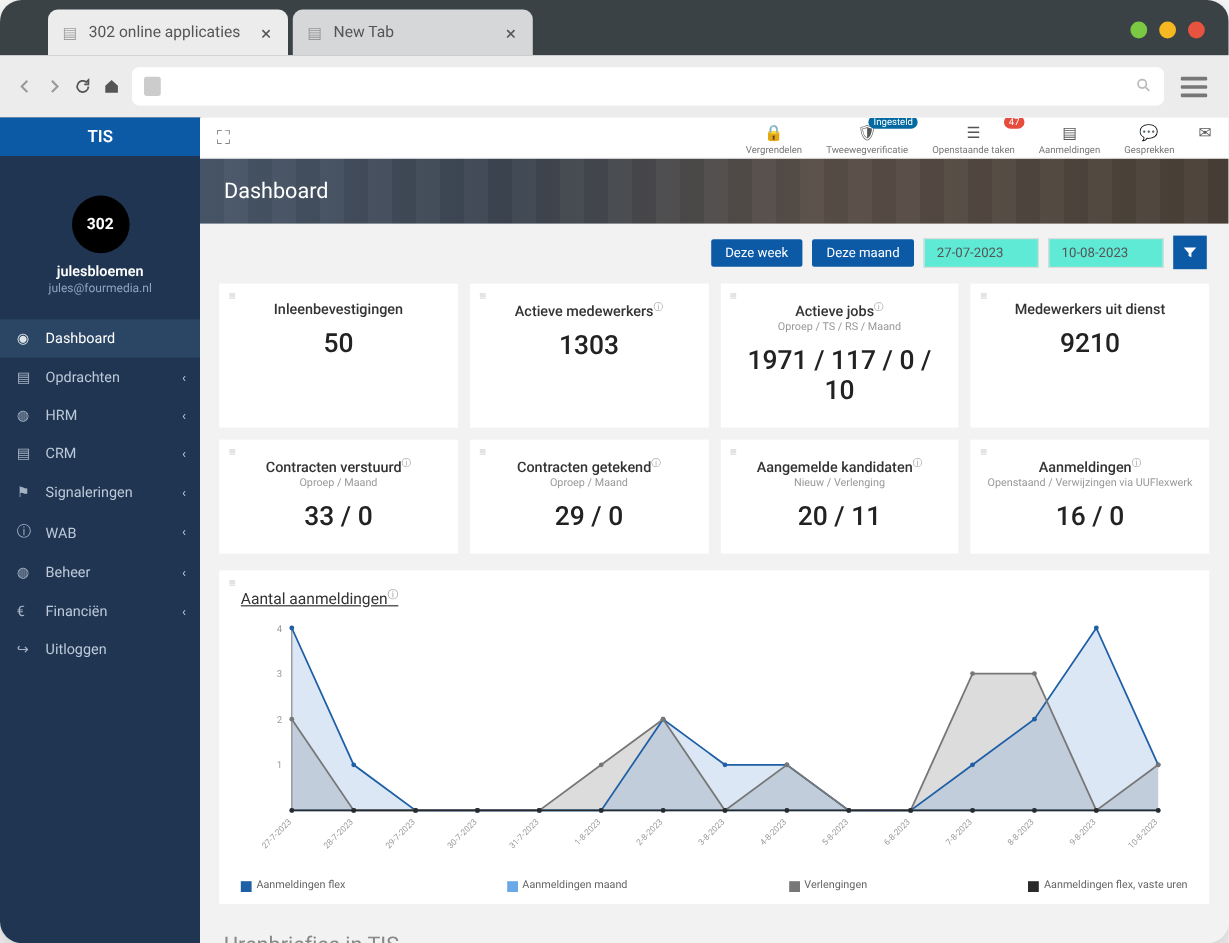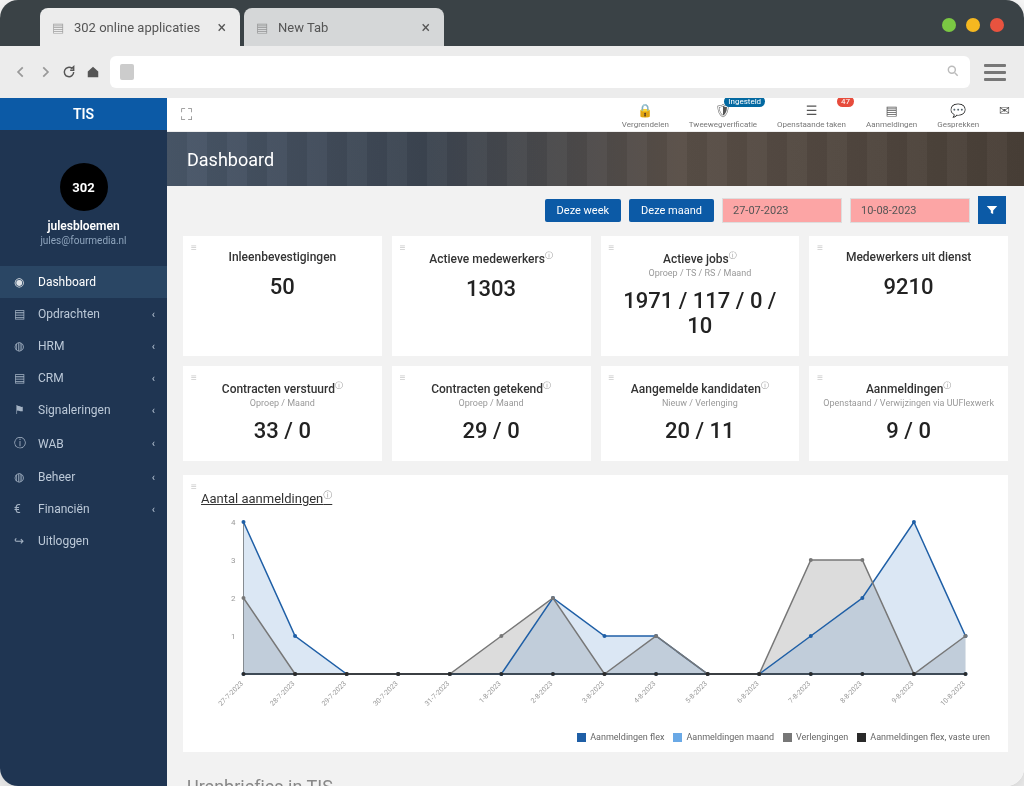--- a/index.html
+++ b/index.html
@@ -42,35 +42,35 @@
 .ti .ico{font-size:13px; color:#555;}
 .ti .lbl{font-size:8px; color:#777; display:block; margin-top:1px;}
 .badge { position:absolute; top:-4px; right:-8px; background:#e74c3c; color:#fff; font-size:8px; border-radius:7px; padding:1px 4px; }
 .badge.green{background:#0369a1;}
 
 .hero { height:54px; background:linear-gradient(90deg,#4a586a,#3d4652 30%,#5a5048 60%,#4a4038); display:flex; align-items:center; padding:0 20px; color:#fff; font-size:18px; position:relative; overflow:hidden; }
 .hero::before{content:'';position:absolute;inset:0;background:repeating-linear-gradient(90deg,rgba(0,0,0,0.05)0 20px,rgba(255,255,255,0.02)20px 40px);}
 
 .filter-row { display:flex; justify-content:flex-end; align-items:center; gap:8px; padding:10px 18px 6px; }
 .fbtn { background:#0c5aa6; color:#fff; border:none; padding:5px 12px; font-size:11px; border-radius:2px; cursor:pointer; }
-.date-in { background:#fca5a5; border:1px solid #ddd; padding:5px 10px; font-size:11px; width:120px; color:#555; }
+.date-in { background:#5eead4; border:1px solid #ddd; padding:5px 10px; font-size:11px; width:96px; color:#555; }
 .filter-icon { width:28px; height:28px; background:#0c5aa6; color:#fff; display:flex; align-items:center; justify-content:center; cursor:pointer; }
 
 .cards { display:grid; grid-template-columns:repeat(4,1fr); gap:10px; padding:6px 16px; }
 .card { background:#fff; padding:14px 10px 18px; position:relative; }
 .card .drag{position:absolute;top:6px;left:8px;color:#ccc;font-size:10px;}
 .card-title { text-align:center; font-size:12px; color:#333; font-weight:500; }
 .card-sub { text-align:center; font-size:9px; color:#999; margin-top:2px; }
 .card-val { text-align:center; font-size:22px; color:#222; font-weight:500; margin-top:10px; }
 
 .chart-card { background:#fff; margin:8px 16px; padding:14px 18px 10px; position:relative; }
 .chart-card .drag{position:absolute;top:6px;left:8px;color:#ccc;font-size:10px;}
 .chart-title { font-size:13px; color:#333; margin-bottom:8px;text-decoration:underline; }
 .chart-svg { width:100%; height:210px; }
-.legend { display:flex; justify-content:flex-end; gap:9px; font-size:9px; color:#666; margin-top:4px;}
+.legend { display:flex; justify-content:space-between; gap:9px; font-size:9px; color:#666; margin-top:4px;}
 .legend span{display:flex;align-items:center;gap:4px;}
 .legend i{width:9px;height:9px;display:inline-block;}
 
 .section-title { font-size:18px; color:#888; padding:16px 20px 4px; }
 
 svg.i{width:14px;height:14px;fill:currentColor;}
 </style>
 </head>
 <body>
 
@@ -247,21 +247,21 @@
           <div class="card">
             <div class="drag">≡</div>
             <div class="card-title">Aangemelde kandidaten<sup style="font-size:8px;color:#999;">ⓘ</sup></div>
             <div class="card-sub">Nieuw / Verlenging</div>
             <div class="card-val">20 / 11</div>
           </div>
           <div class="card">
             <div class="drag">≡</div>
             <div class="card-title">Aanmeldingen<sup style="font-size:8px;color:#999;">ⓘ</sup></div>
             <div class="card-sub">Openstaand / Verwijzingen via UUFlexwerk</div>
-            <div class="card-val">9 / 0</div>
+            <div class="card-val">16 / 0</div>
           </div>
         </div>
 
       <div class="chart-card">
         <div class="drag">≡</div>
         <div class="chart-title"><span>Aantal aanmeldingen</span><sup style="font-size:9px;color:#999;">ⓘ</sup></div>
         <svg class="chart-svg" id="chart" viewBox="0 0 760 210">
             <text x="20" y="125" font-size="8" fill="#999" text-anchor="end">1</text>
             <text x="20" y="87" font-size="8" fill="#999" text-anchor="end">2</text>
             <text x="20" y="49" font-size="8" fill="#999" text-anchor="end">3</text>

